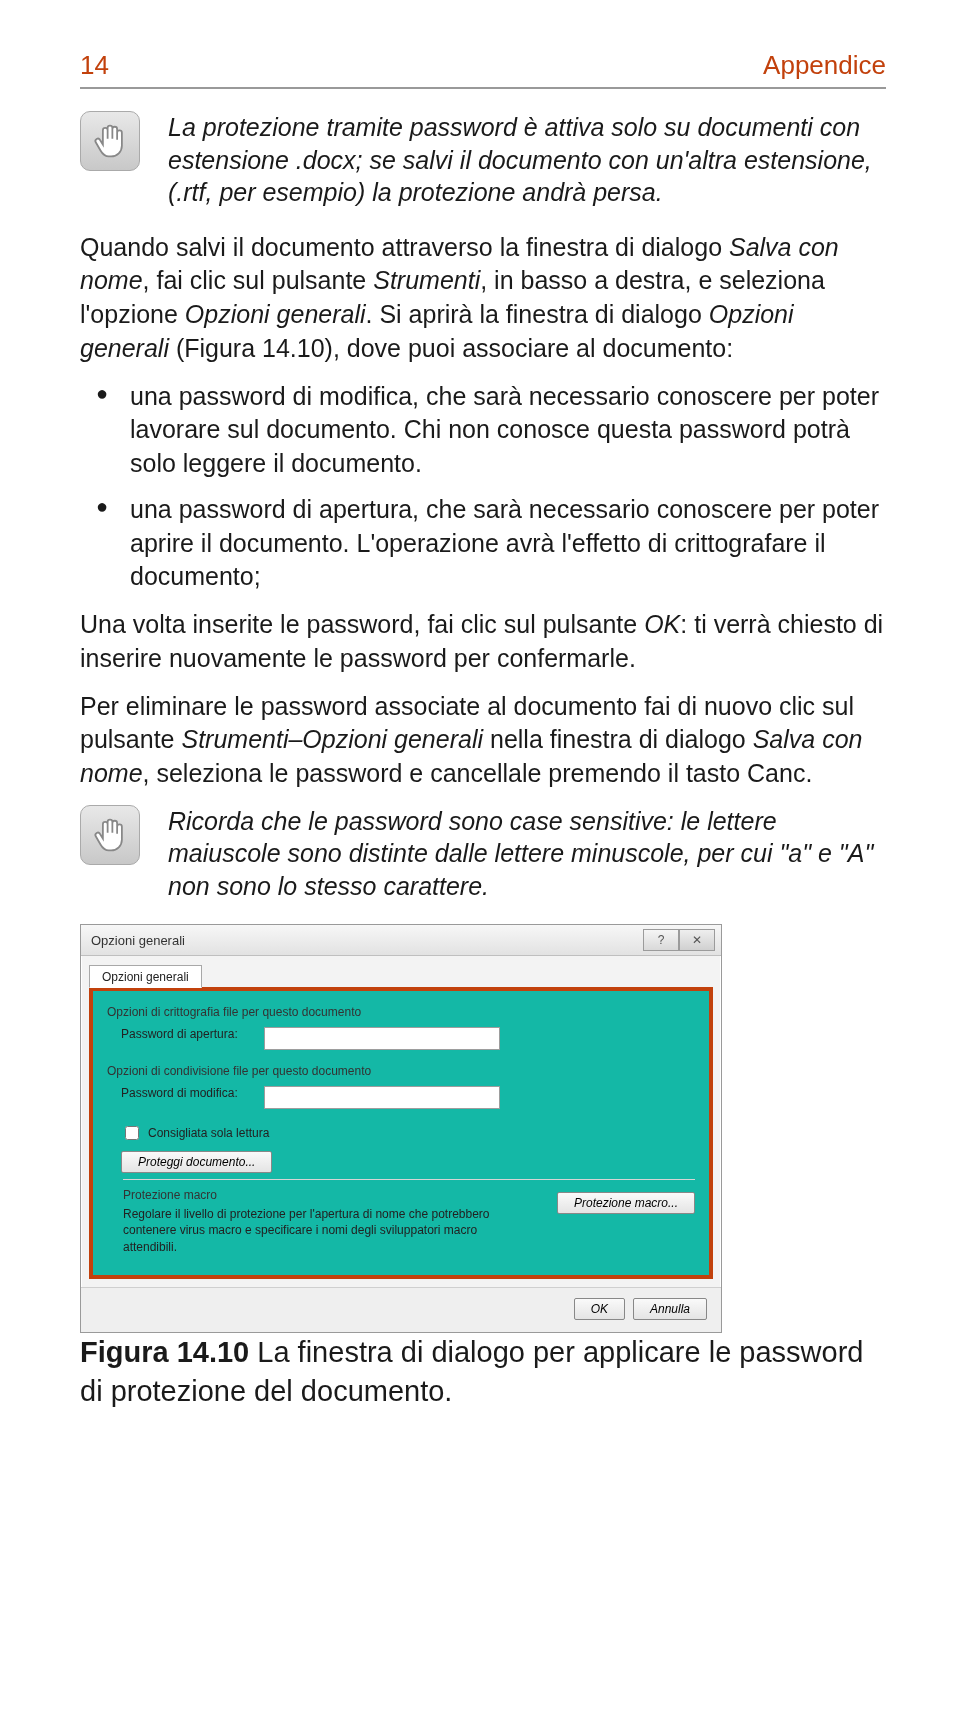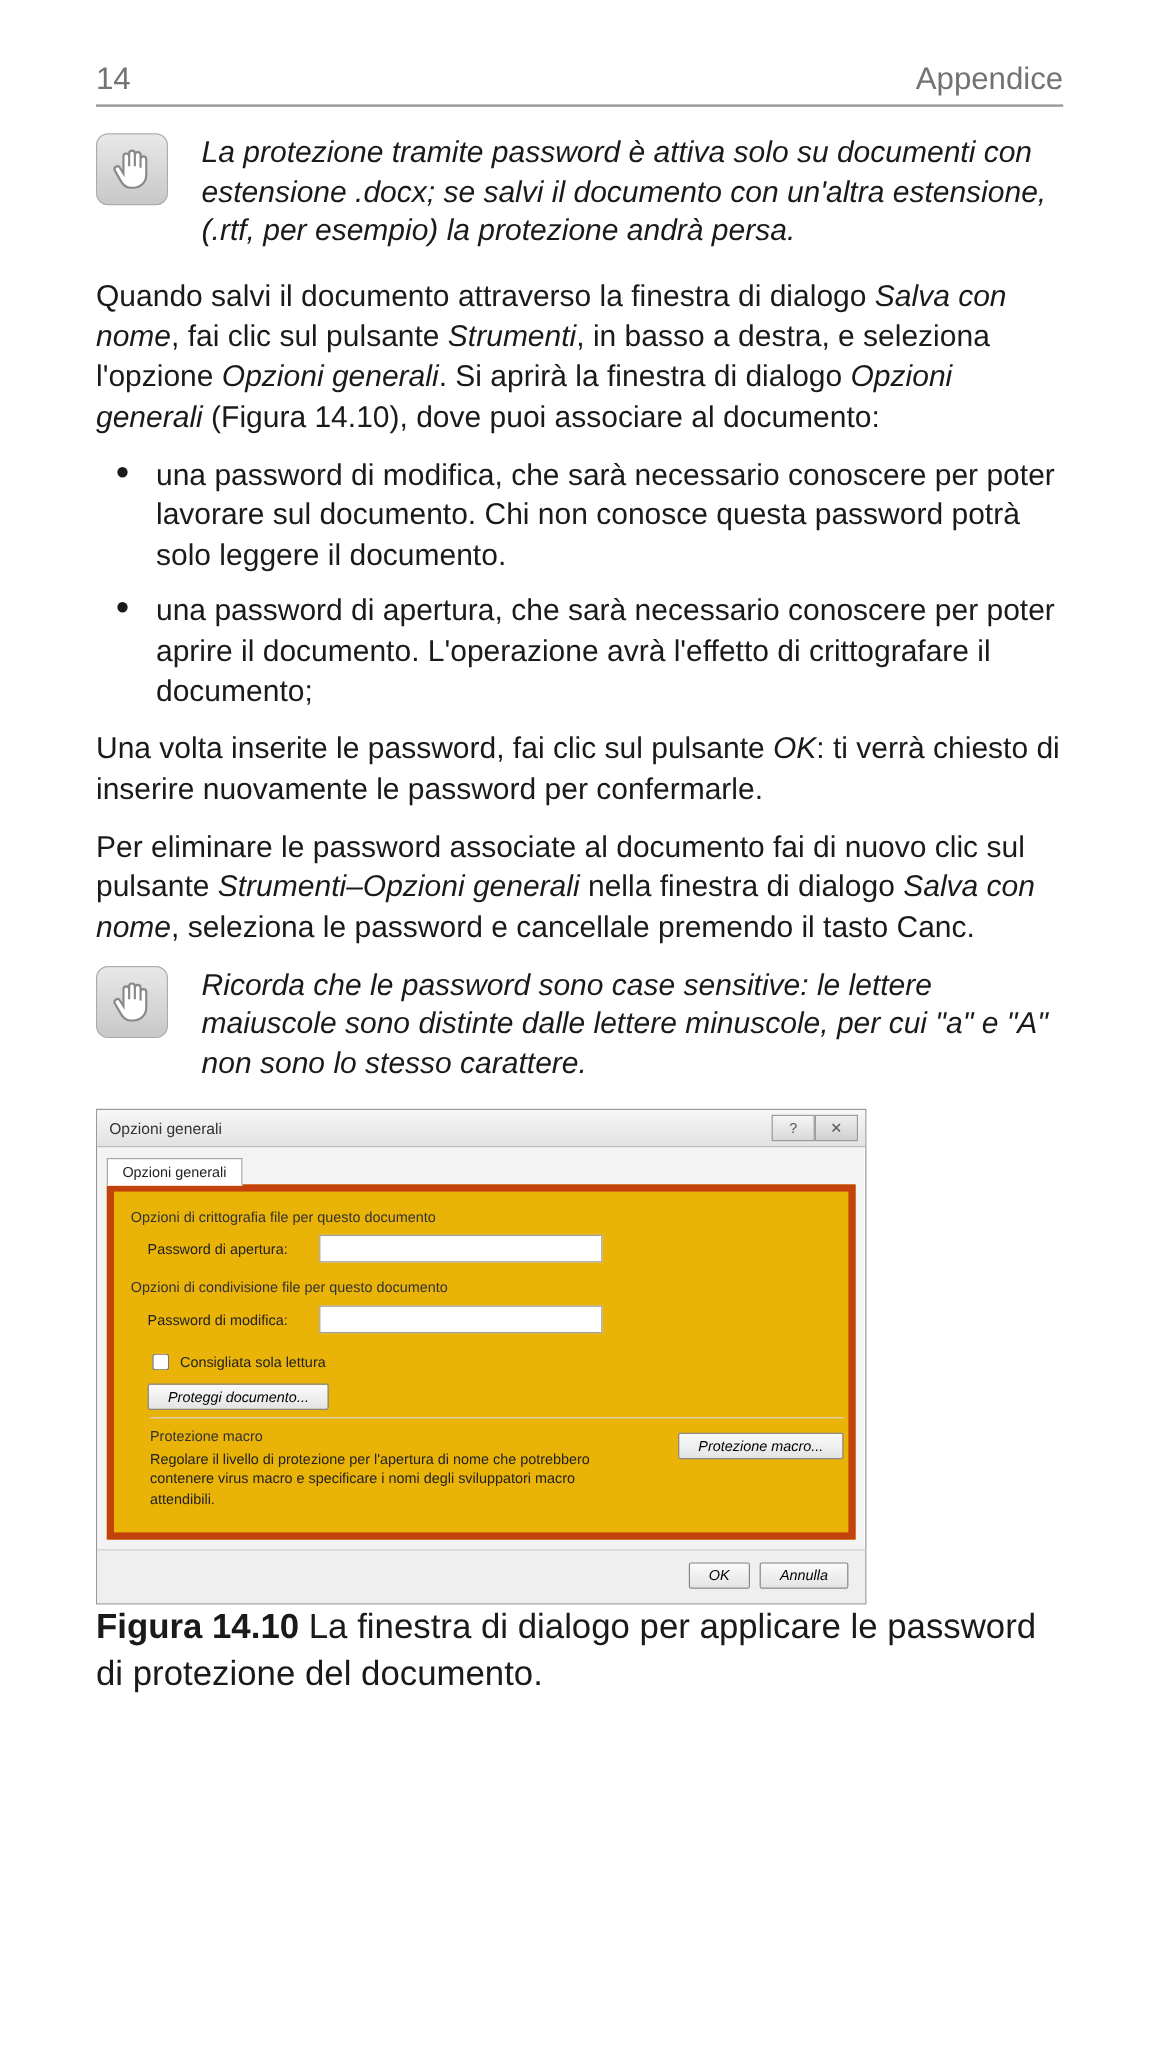--- a/index.html
+++ b/index.html
@@ -9,21 +9,21 @@
     background: #fff;
     color: #1a1a1a;
     width: 960px;
   }
   .page {
     padding: 50px 74px 60px 80px;
   }
   .header-line {
     font-size: 26px;
     font-weight: 300;
-    color: #737373;
+    color: #c2410c;
     border-bottom: 2px solid #999;
     padding-bottom: 6px;
     margin-bottom: 22px;
   }
   .header-line span:first-child { float:left; }
   .header-line span:last-child { float:right; }
   .header-line::after { content:""; display:block; clear:both; }
   .note-row { display:flex; gap:28px; margin-bottom:22px; }
   .hand-icon {
     width:58px; height:58px; flex-shrink:0;
@@ -70,27 +70,27 @@
   .tab {
     display:inline-block;
     background:#fff;
     border:1px solid #a8a8a8;
     border-bottom:1px solid #fff;
     padding:4px 12px 3px 12px;
     font-size:12px;
     position:relative; top:1px;
   }
   .panel {
-    background:#eab308;
-    border:6px solid #c2410c;
+    background:#14b8a6;
+    border:4px solid #c2410c;
     margin:0 8px 8px 8px;
-    padding:14px 4px 20px 14px;
+    padding:14px 14px 20px 14px;
   }
   .group-lbl { font-size:12px; color:#333; margin-bottom:8px; }
-  .field-row { display:flex; align-items:center; gap:26px; margin:4px 0 14px 14px; }
+  .field-row { display:flex; align-items:flex-start; gap:26px; margin:4px 0 14px 14px; }
   .field-row label { font-size:12px; }
   .field-row input[type=text] {
     width:230px; height:19px; border:1px solid #9d9d9d; background:#fff;
   }
   .check-row { display:flex; align-items:center; gap:6px; margin:0 0 8px 14px; font-size:12px; }
   .check-row input { width:14px; height:14px; }
   .btn {
     background: linear-gradient(#fafafa,#e4e4e4);
     border:1px solid #888;
     padding:3px 16px;

